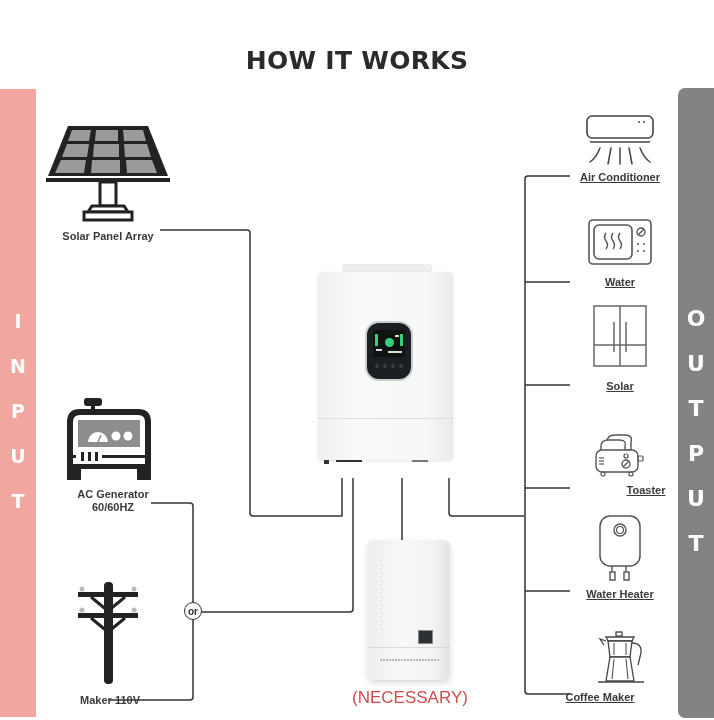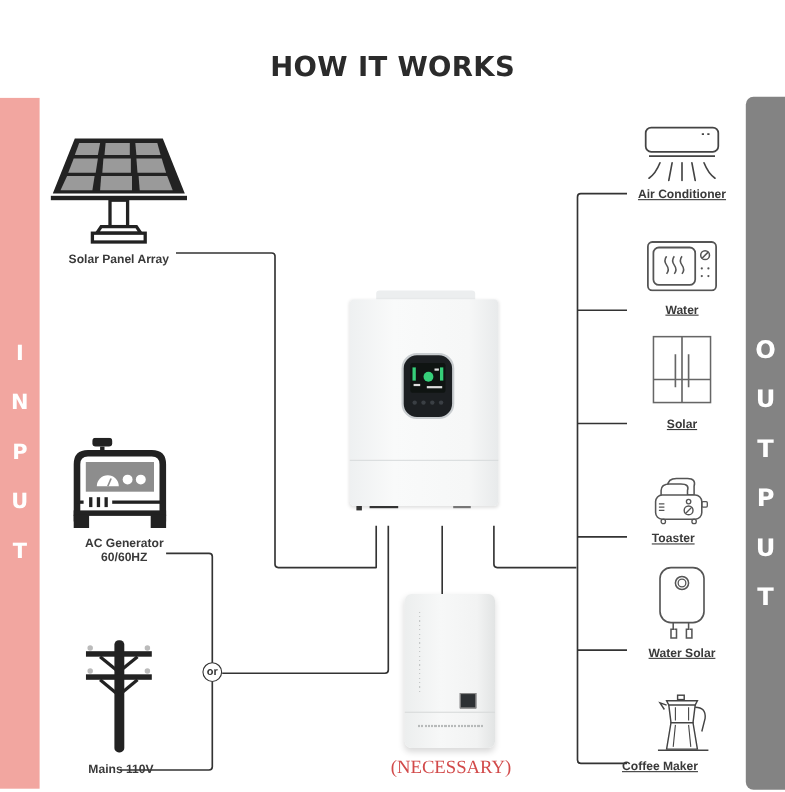--- a/index.html
+++ b/index.html
@@ -16,21 +16,21 @@
               display: flex; flex-direction: column; align-items: center;
               font-family: "DejaVu Sans", sans-serif; font-weight: bold; color: #fff; }
   .bar-in .vletters { top: 210px; gap: 0; }
   .bar-in .vletters span { height: 45px; font-size: 19px; line-height: 45px; }
   .bar-out .vletters { top: 208px; }
   .bar-out .vletters span { height: 45px; font-size: 22px; line-height: 45px; }
   .label { position: absolute; font-weight: bold; font-size: 11px; color: #3a3a3a;
            text-align: center; white-space: nowrap; }
   .label-out { font-size: 11px; text-decoration: underline; }
   .necessary { position: absolute; left: 340px; top: 688px; width: 140px; text-align: center;
-               color: #d24a4a; font-size: 17px; font-family: Liberation Serif, serif; }
+               color: #d24a4a; font-size: 17px; font-family: Liberation Sans, sans-serif; }
   svg.wires { position: absolute; left: 0; top: 0; }
   .icon { position: absolute; }
   .or-badge { position: absolute; left: 184px; top: 602px; width: 18px; height: 18px;
               border: 1.5px solid #333; border-radius: 50%; background: #fff;
               font-size: 10px; font-weight: bold; color: #333; text-align: center;
               line-height: 17px; box-sizing: border-box; }
   
   .inverter { position: absolute; left: 318px; top: 270px; width: 135px; height: 195px; }
   .inv-tab { position: absolute; left: 24px; top: -6px; width: 90px; height: 10px;
              background: #eceeef; border-radius: 3px 3px 0 0; }
@@ -156,21 +156,21 @@
   <rect x="0" y="33" width="60" height="5" fill="#222"></rect>
   <line x1="13" y1="17" x2="30" y2="31" stroke="#222" stroke-width="3"></line>
     <line x1="47" y1="17" x2="30" y2="31" stroke="#222" stroke-width="3"></line>
   <line x1="13" y1="38" x2="30" y2="52" stroke="#222" stroke-width="3"></line>
     <line x1="47" y1="38" x2="30" y2="52" stroke="#222" stroke-width="3"></line>
   <circle cx="4" cy="9" r="2.5" fill="#bbb"></circle>
     <circle cx="56" cy="9" r="2.5" fill="#bbb"></circle>
   <circle cx="4" cy="30" r="2.5" fill="#bbb"></circle>
     <circle cx="56" cy="30" r="2.5" fill="#bbb"></circle>
 </svg>
-<div class="label" style="left:70px;top:694px;width:80px">Mains 110V</div>
+<div class="label" style="left:70px;top:694px;width:80px">Maker 110V</div>
 
 <div class="inverter">
   <div class="inv-tab"></div>
   <div class="inv-body">
     <div class="inv-screen">
       <div class="inv-lcd">
         <i style="left:12px;top:8px;width:9px;height:9px;border-radius:50%"></i>
         <i style="left:2px;top:4px;width:3px;height:12px"></i>
         <i style="left:27px;top:4px;width:3px;height:12px"></i>
         <i style="left:3px;top:19px;width:6px;height:2px;background:#ddd"></i>
@@ -253,29 +253,29 @@
   <line x1="6" y1="26" x2="11" y2="26" stroke="#555" stroke-width="1.2"></line>
     <line x1="6" y1="29" x2="11" y2="29" stroke="#555" stroke-width="1.2"></line>
     <line x1="6" y1="32" x2="11" y2="32" stroke="#555" stroke-width="1.2"></line>
   <circle cx="33" cy="24" r="2" fill="none" stroke="#555" stroke-width="1.2"></circle>
   <circle cx="33" cy="32" r="4" fill="none" stroke="#555" stroke-width="1.3"></circle>
     <line x1="30" y1="35" x2="36" y2="29" stroke="#555" stroke-width="1.2"></line>
   <rect x="45" y="24" width="5" height="5" rx="1" fill="none" stroke="#555" stroke-width="1.2"></rect>
   <circle cx="10" cy="42" r="2" fill="none" stroke="#555" stroke-width="1.2"></circle>
     <circle cx="38" cy="42" r="2" fill="none" stroke="#555" stroke-width="1.2"></circle>
 </svg>
-<div class="label label-out" style="left:562px;top:484px;width:100px">Toaster</div>
+<div class="label label-out" style="left:596px;top:484px;width:100px">Toaster</div>
 
 <svg class="icon" style="left:598px;top:514px" width="44" height="68" viewBox="0 0 44 68">
   <rect x="2" y="2" width="40" height="50" rx="10" fill="#fff" stroke="#555" stroke-width="1.5"></rect>
   <circle cx="22" cy="16" r="6" fill="none" stroke="#555" stroke-width="1.4"></circle>
     <circle cx="22" cy="16" r="3.5" fill="none" stroke="#555" stroke-width="1.2"></circle>
   <path d="M14 52 v6 h-2 v8 h5 v-8 h-2 M28 52 v6 h-2 v8 h5 v-8 h-2" fill="none" stroke="#555" stroke-width="1.4"></path>
 </svg>
-<div class="label label-out" style="left:570px;top:588px;width:100px">Water Solar</div>
+<div class="label label-out" style="left:570px;top:588px;width:100px">Water Heater</div>
 
 <svg class="icon" style="left:598px;top:631px" width="48" height="54" viewBox="0 0 48 54">
   <g fill="#fff" stroke="#444" stroke-width="1.3">
     <rect x="18" y="1" width="6" height="4"></rect>
     <path d="M8 6 h28 l-2 4 h-24 z"></path>
     <path d="M10 10 h24 l-2 16 h-20 z"></path>
     <path d="M12 26 h20 l4 24 h-28 z"></path>
     <path d="M34 12 q10 0 9 10 l-3 12" fill="none"></path>
     <path d="M8 10 l-6 -2 l4 6" fill="none"></path>
   </g>

